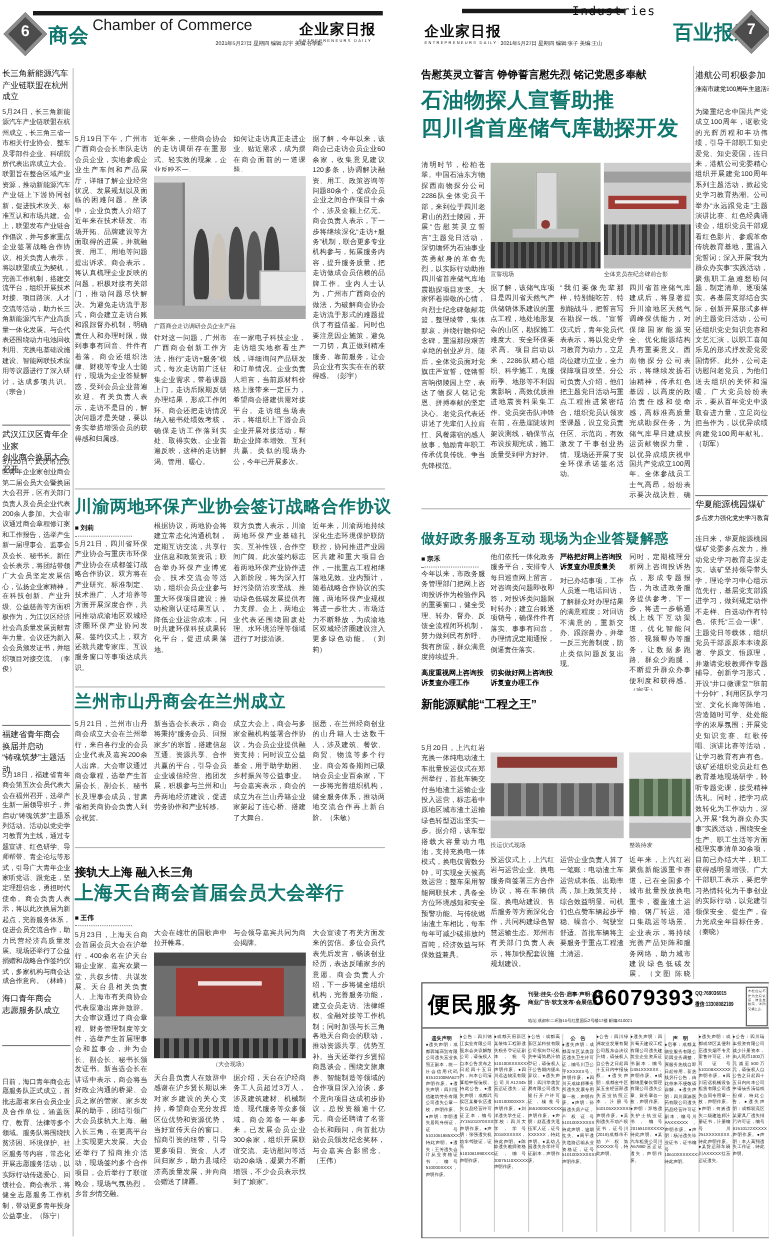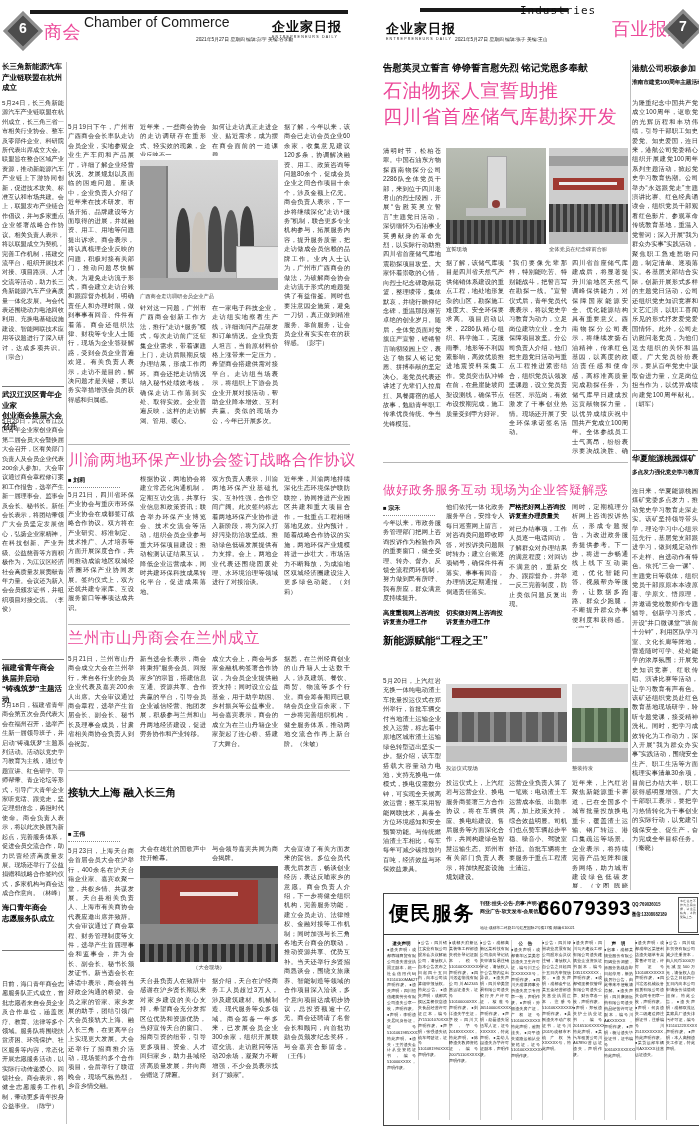--- a/index.html
+++ b/index.html
@@ -7,22 +7,22 @@
         font-family:"Liberation Sans",sans-serif;color:#111}
   .abs{position:absolute}
   .bar{position:absolute;background:#1a1a1a}
   .hr{position:absolute;height:1px;background:#b5b5b5}
   .vr{position:absolute;width:1px;background:#c0c0c0}
   .sep{position:absolute;height:1px;background:#777}
   .bcol{position:absolute;font-size:6.3px;line-height:9.4px;text-align:justify;
         color:#2b2b2b;overflow:hidden}
   .scol{position:absolute;font-size:6.2px;line-height:9.4px;text-align:justify;
         color:#2b2b2b;overflow:hidden}
-  .hl{position:absolute;font-weight:400;color:#ec4899;white-space:nowrap;letter-spacing:.5px}
-  .shl{position:absolute;font-weight:700;color:#0c0c0c;font-size:7.5px;line-height:10.5px}
+  .hl{position:absolute;font-weight:700;color:#0f766e;white-space:nowrap;letter-spacing:.5px}
+  .shl{position:absolute;font-weight:400;color:#0c0c0c;font-size:7.5px;line-height:10.5px}
   .pre{white-space:pre-line}
   .kicker{position:absolute;font-weight:900;color:#0c0c0c;white-space:nowrap}
   .byline{position:absolute;font-size:6px;font-weight:700;color:#111;
           border-bottom:1px dotted #888;padding-bottom:2px;width:52px}
   .cap{position:absolute;font-size:5.3px;color:#444;white-space:nowrap;overflow:hidden}
   .sub{position:absolute;font-size:6.3px;line-height:9.2px;font-weight:700;color:#000;overflow:hidden}
   .photo{position:absolute;overflow:hidden;background:#c7c7c7}
   .fig{position:absolute}
   .diamond{position:absolute;width:22px;height:22px;background:#4c4c4c;border:3px solid #8e8e8e;
            transform:rotate(45deg)}
@@ -110,20 +110,21 @@
 
   <div class="hl" style="left:68px;top:628px;font-size:15.5px">兰州市山丹商会在兰州成立</div>
   <div class="bcol" style="left:68px;top:654px;width:66px;height:108px">5月21日，兰州市山丹商会成立大会在兰州举行，来自各行业的会员企业代表及嘉宾200余人出席。大会审议通过商会章程，选举产生首届会长、副会长、秘书长及理事会成员，甘肃省相关商协会负责人到会祝贺。</div>
   <div class="bcol" style="left:140px;top:654px;width:66px;height:108px">新当选会长表示，商会将秉持“服务会员、回报家乡”的宗旨，搭建信息互通、资源共享、合作共赢的平台，引导会员企业诚信经营、抱团发展，积极参与兰州和山丹两地经济建设，促进劳务协作和产业转移。</div>
   <div class="bcol" style="left:212px;top:654px;width:66px;height:108px">成立大会上，商会与多家金融机构签署合作协议，为会员企业提供融资支持；同时设立公益基金，用于助学助困、乡村振兴等公益事业。与会嘉宾表示，商会的成立为在兰山丹籍企业家架起了连心桥、搭建了大舞台。</div>
   <div class="bcol" style="left:284px;top:654px;width:66px;height:108px">据悉，在兰州经商创业的山丹籍人士达数千人，涉及建筑、餐饮、商贸、物流等多个行业。商会筹备期间已吸纳会员企业百余家，下一步将完善组织机构，健全服务体系，推动两地交流合作再上新台阶。（朱敏）</div>
 
   <div class="hr" style="left:68px;top:770px;width:282px"></div>
 
   <div class="kicker" style="left:68px;top:786px;font-size:10.5px">接轨大上海 融入长三角</div>
+  <div class="hl" style="left:68px;top:800px;font-size:17px">上海天台商会首届会员大会举行</div>
   <div class="byline" style="left:68px;top:830px">■ 王伟</div>
   <div class="bcol" style="left:68px;top:846px;width:66px;height:276px">5月23日，上海天台商会首届会员大会在沪举行，400余名在沪天台籍企业家、嘉宾欢聚一堂，共叙乡情、共谋发展。天台县相关负责人、上海市有关商协会代表应邀出席并致辞。大会审议通过了商会章程、财务管理制度等文件，选举产生首届理事会和监事会，并为会长、副会长、秘书长颁发证书。新当选会长在讲话中表示，商会将当好政企沟通的桥梁、会员之家的管家、家乡发展的助手，团结引领广大会员接轨大上海、融入长三角，在更高平台上实现更大发展。大会还举行了招商推介活动，现场签约多个合作项目，会后举行了联谊晚会，现场气氛热烈，乡音乡情交融。</div>
   <div class="bcol" style="left:140px;top:844px;width:66px;height:20px">大会在雄壮的国歌声中拉开帷幕。</div>
   <div class="bcol" style="left:212px;top:844px;width:66px;height:20px">与会领导嘉宾共同为商会揭牌。</div>
 
   <div class="photo" style="left:140px;top:866px;width:138px;height:96px;background:#6e6e6e">
     <div class="fig" style="left:0;top:0;width:100%;height:12px;background:#4a4a4a"></div>
     <div class="fig" style="left:20px;top:14px;width:98px;height:44px;background:#9e3832"></div>
     <div class="fig" style="left:40px;top:26px;width:58px;height:4px;background:rgba(255,255,255,.85)"></div>
     <div class="fig" style="left:0;top:58px;width:100%;height:20px;background:#8a8a8a"></div>

